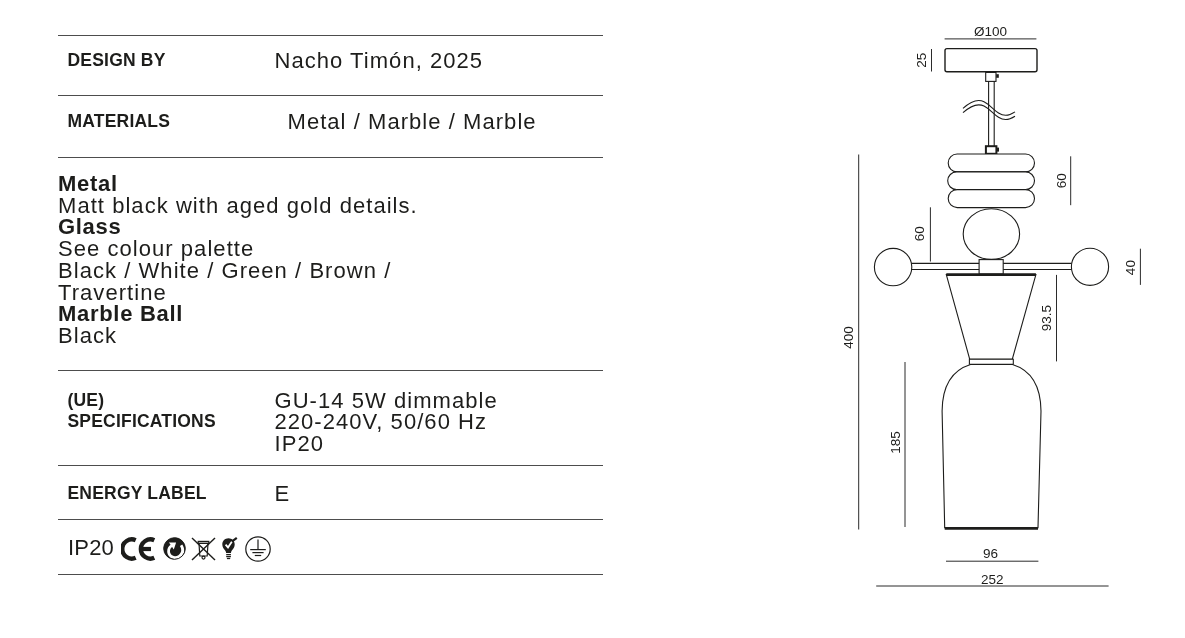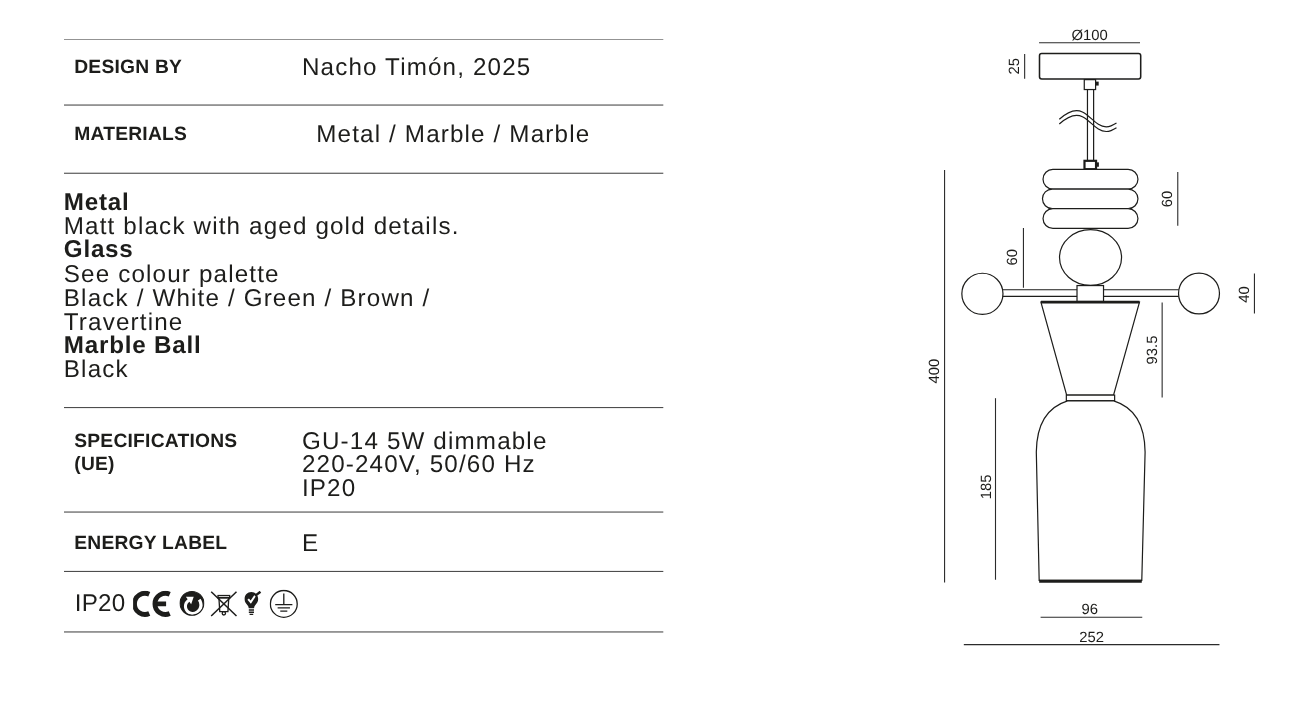--- a/index.html
+++ b/index.html
@@ -104,22 +104,22 @@
         <div class="bold">Glass</div>
         <div>See colour palette</div>
         <div>Black / White / Green / Brown /</div>
         <div>Travertine</div>
         <div class="bold">Marble Ball</div>
         <div>Black</div>
       </div>
     </div>
     <div class="spec-row" data-row="3">
       <div class="spec-label">
+        <div>(UE)</div>
         <div>SPECIFICATIONS</div>
-        <div>(UE)</div>
       </div>
       <div class="spec-value">
         <div>GU-14 5W dimmable</div>
         <div>220-240V, 50/60 Hz</div>
         <div>IP20</div>
       </div>
     </div>
     <div class="spec-row" data-row="4">
       <div class="spec-label">
         <div>ENERGY LABEL</div>

